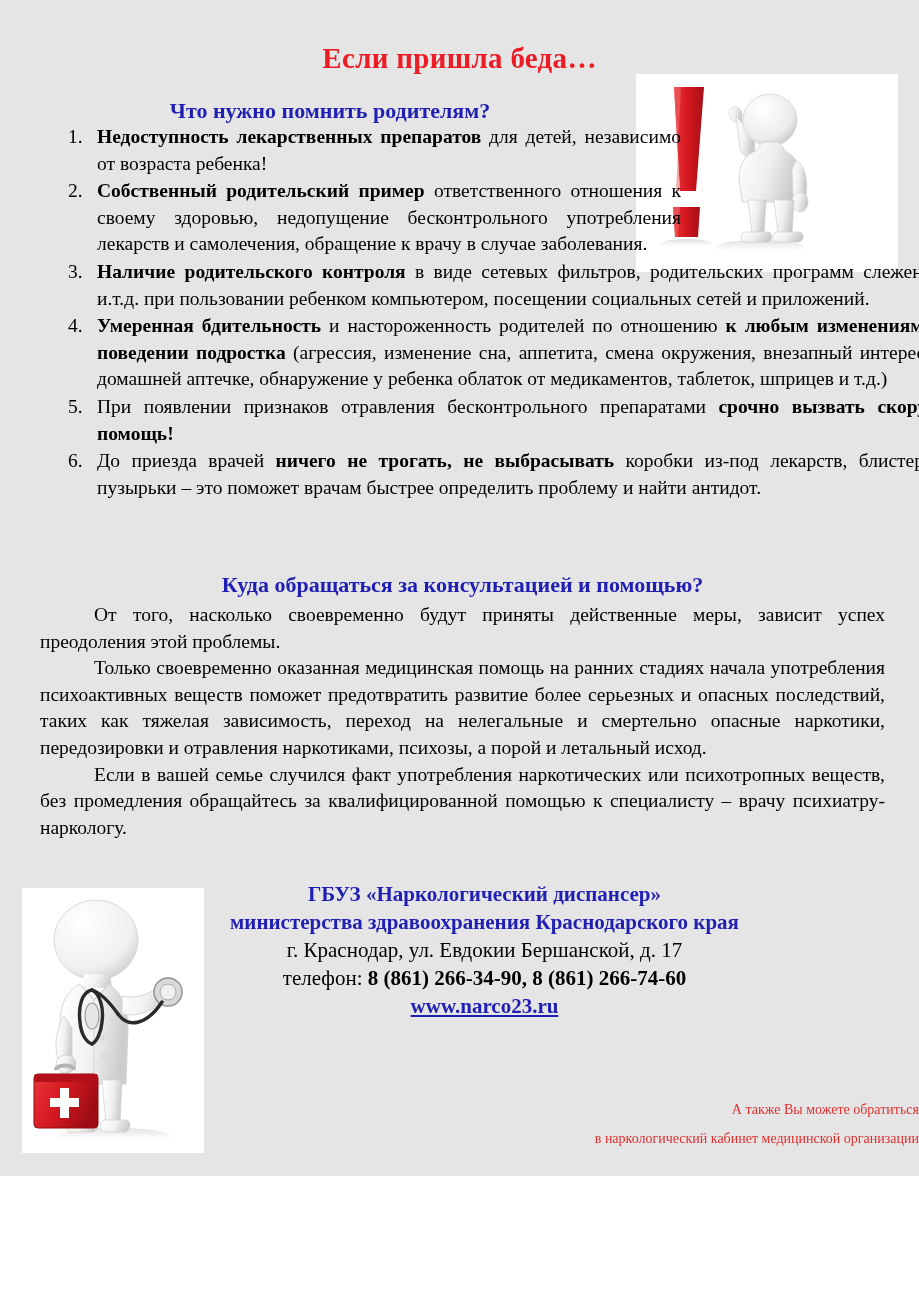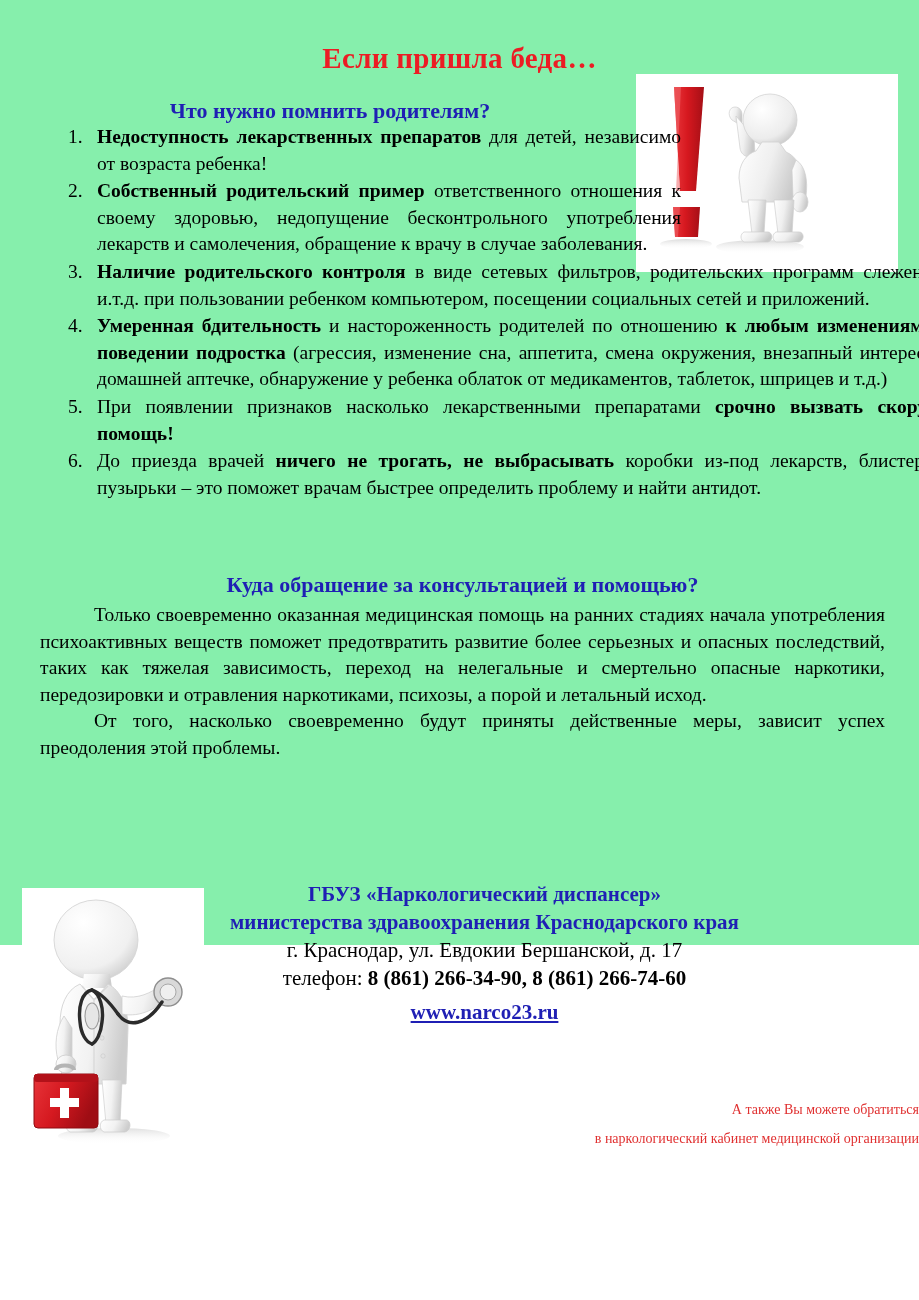--- a/index.html
+++ b/index.html
@@ -12,22 +12,22 @@
     height: 1300px;
     position: relative;
     overflow: hidden;
     font-family: "Liberation Serif", "DejaVu Serif", serif;
     color: #000000;
   }
 
   .page {
     position: relative;
     width: 919px;
-    height: 945px;
-    background: #86efac;
+    height: 1176px;
+    background: #e5e5e5;
   }
 
   
   .title {
     position: absolute;
     left: 0;
     top: 42px;
     width: 919px;
     text-align: center;
     font-size: 29px;
@@ -120,21 +120,21 @@
     line-height: 28px;
   }
   .contact .addr-line {
     font-size: 21px;
     color: #000000;
     line-height: 28px;
   }
   .contact .addr-line b { font-weight: bold; }
   .contact .url {
     display: inline-block;
-    margin-top: 6px;
+    margin-top: 0;
     font-size: 21px;
     font-weight: bold;
     color: #1f1fb4;
     text-decoration: underline;
     line-height: 28px;
   }
 
   
   .footer-red {
     position: absolute;
@@ -237,34 +237,35 @@
 
     <div class="li wide">
       <span class="num">3.</span><b>Наличие родительского контроля</b><span> в виде сетевых фильтров, родительских программ слежения и.т.д. при пользовании ребенком компьютером, посещении социальных сетей и приложений.</span>
     </div>
 
     <div class="li wide">
       <span class="num">4.</span><b>Умеренная бдительность</b><span> и настороженность родителей по отношению </span><b>к любым изменениям в поведении подростка</b><span> (агрессия, изменение сна, аппетита, смена окружения, внезапный интерес к домашней аптечке, обнаружение у ребенка облаток от медикаментов, таблеток, шприцев и т.д.)</span>
     </div>
 
     <div class="li wide">
-      <span class="num">5.</span><span>При появлении признаков насколько лекарственными препаратами </span><b>срочно вызвать скорую помощь!</b>
+      <span class="num">5.</span><span>При появлении признаков отравления бесконтрольного препаратами </span><b>срочно вызвать скорую помощь!</b>
     </div>
 
     <div class="li wide">
       <span class="num">6.</span><span>До приезда врачей </span><b>ничего не трогать, не выбрасывать</b><span> коробки из-под лекарств, блистеры, пузырьки – это поможет врачам быстрее определить проблему и найти антидот.</span>
     </div>
 
   </div>
 
-  <div class="heading-blue-2">Куда обращение за консультацией и помощью?</div>
+  <div class="heading-blue-2">Куда обращаться за консультацией и помощью?</div>
 
   <div class="body-block">
+    <p class="para">От того, насколько своевременно будут приняты действенные меры, зависит успех преодоления этой проблемы.</p>
     <p class="para">Только своевременно оказанная медицинская помощь на ранних стадиях начала употребления психоактивных веществ поможет предотвратить развитие более серьезных и опасных последствий, таких как тяжелая зависимость, переход на нелегальные и смертельно опасные наркотики, передозировки и отравления наркотиками, психозы, а порой и летальный исход.</p>
-    <p class="para">От того, насколько своевременно будут приняты действенные меры, зависит успех преодоления этой проблемы.</p>
+    <p class="para">Если  в вашей семье случился факт употребления наркотических или психотропных веществ, без промедления обращайтесь за квалифицированной помощью к специалисту – врачу психиатру-наркологу.</p>
   </div>
 
   <div class="art-doctor">
     <svg viewBox="0 0 182 265" xmlns="http://www.w3.org/2000/svg">
       <defs>
         <radialGradient id="dheadg" cx="0.35" cy="0.28" r="0.85">
           <stop offset="0%" stop-color="#ffffff"></stop>
           <stop offset="68%" stop-color="#f0f0f0"></stop>
           <stop offset="100%" stop-color="#c6c6c6"></stop>
         </radialGradient>

